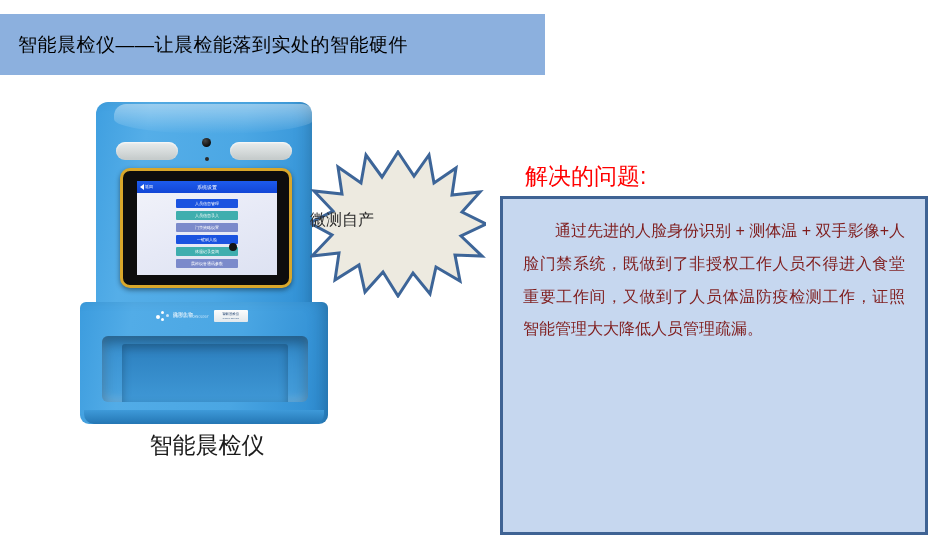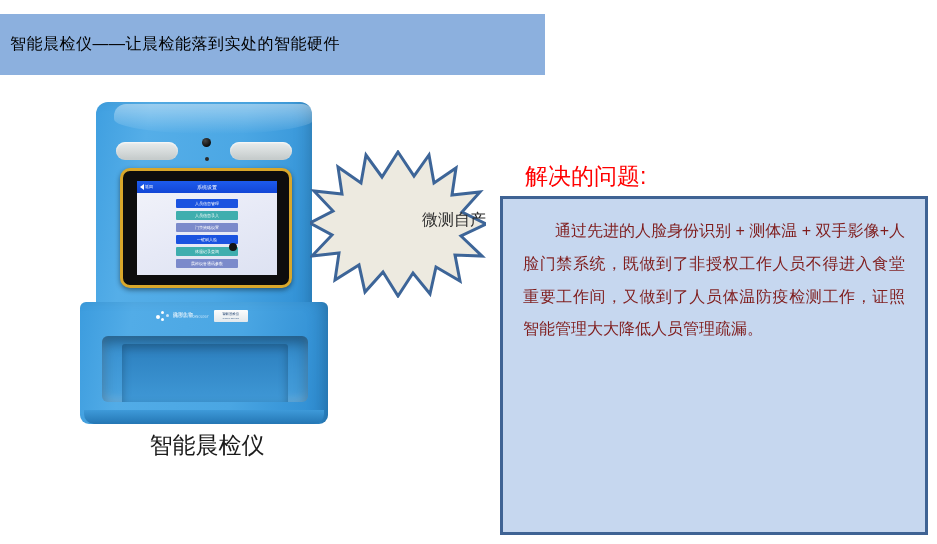--- a/index.html
+++ b/index.html
@@ -20,24 +20,24 @@
     position: absolute;
     left: 0px;
     top: 14px;
     width: 545px;
     height: 61px;
     background: #8CB0DE;
     display: flex;
     align-items: center;
   }
   #title-banner .title-text {
-    font-size: 16px;
+    font-size: 19px;
     color: #000000;
     letter-spacing: 0.5px;
-    padding-left: 10px;
+    padding-left: 18px;
     white-space: nowrap;
   }
 
   
   #device-figure {
     position: absolute;
     left: 72px;
     top: 100px;
     width: 270px;
     height: 380px;
@@ -296,21 +296,21 @@
     top: 150px;
     width: 176px;
     height: 148px;
   }
   #starburst-callout svg { display: block; }
   #starburst-label {
     position: absolute;
     left: 0;
     top: 60px;
     width: 176px;
-    text-align: right;
+    text-align: left;
     font-size: 16px;
     color: #2b2b2b;
   }
 
   
   #problem-heading {
     position: absolute;
     left: 525px;
     top: 161px;
     font-size: 23px;

